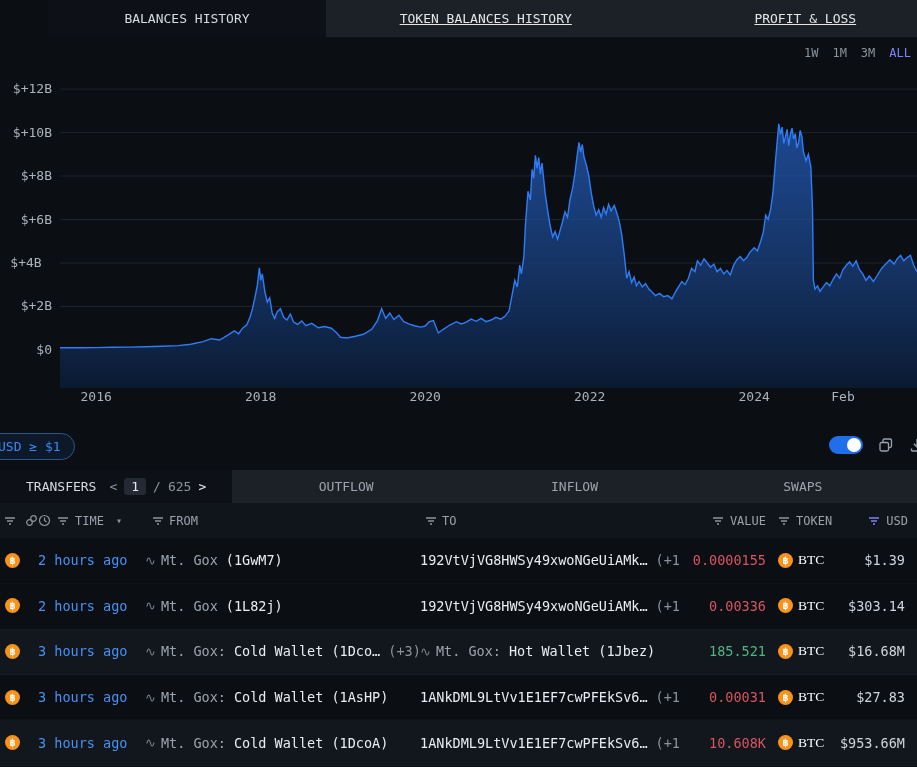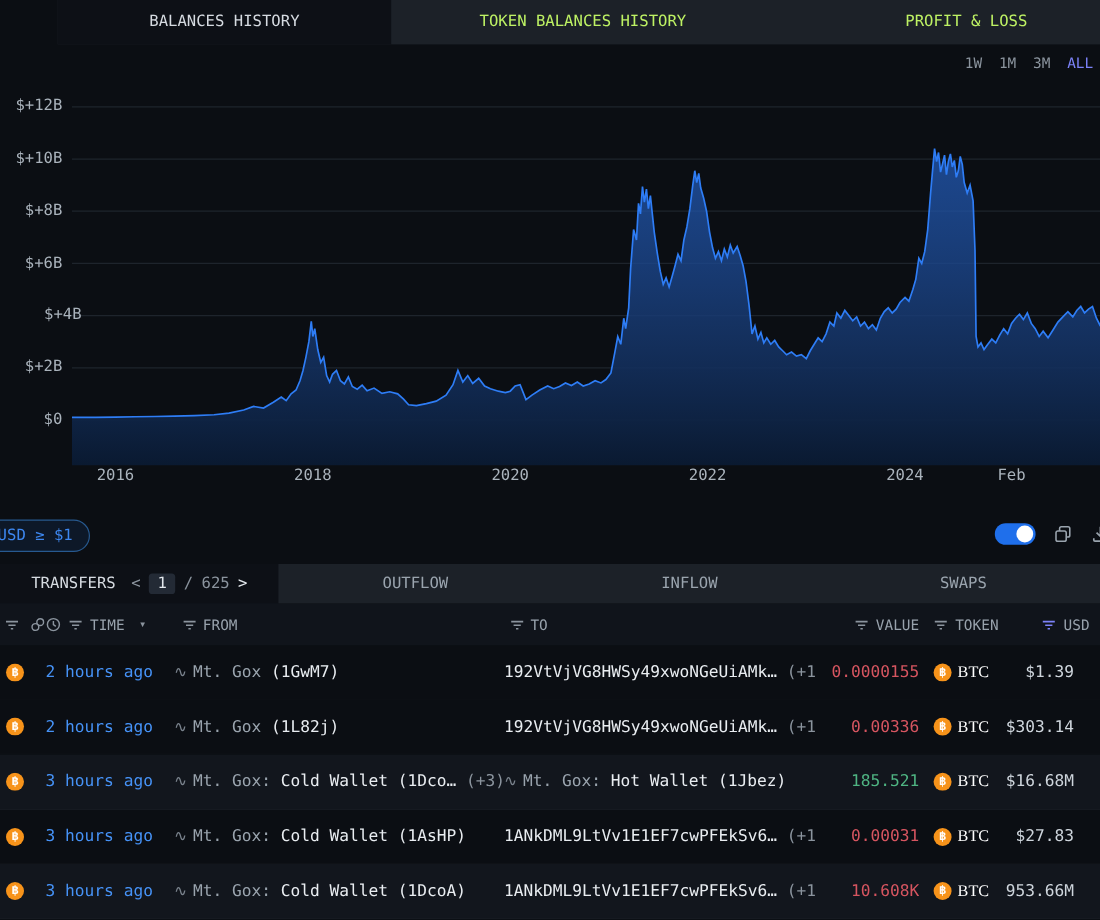--- a/index.html
+++ b/index.html
@@ -3,21 +3,21 @@
 <meta charset="utf-8">
 <style>
   html,body{margin:0;padding:0;background:#0b0e13;}
   .screen{position:relative;width:917px;height:767px;background:#0b0e13;overflow:hidden;
           font-family:"DejaVu Sans Mono","Liberation Mono",monospace;color:#c9d1d9;}
   
   .tabbar{position:absolute;left:0;top:0;width:917px;height:37px;display:flex;background:#1c2128;margin-left:48px;}
   .ttab-active{width:278px;height:37px;background:#0d1016;display:flex;align-items:center;justify-content:center;
                font-size:13px;color:#d6dbe1;}
   .ttab-rest{flex:1;display:flex;}
-  .ttab{flex:1;display:flex;align-items:center;justify-content:center;font-size:13px;color:#bef264;cursor:pointer;}
+  .ttab{flex:1;display:flex;align-items:center;justify-content:center;font-size:13px;color:#e5e5e5;cursor:pointer;text-decoration:underline;}
   
   .rangebar{position:absolute;right:6px;top:40px;height:26px;display:flex;align-items:center;gap:14px;}
   .rng{font-size:12px;color:#8b949e;cursor:pointer;}
   .rng.active{color:#7c82f8;}
   
   .chart-area{position:absolute;left:0;top:36px;width:917px;height:380px;}
   .plot{position:absolute;left:60px;top:32px;width:857px;height:320px;display:block;}
   .ylab{position:absolute;width:52px;text-align:right;font-size:13px;color:#aab3bc;height:18px;line-height:18px;}
   .xlab{position:absolute;top:352px;font-size:13px;color:#aab3bc;height:18px;line-height:18px;transform:translateX(-50%);}
   
@@ -61,21 +61,21 @@
   .c-time{color:#4692f6;}
   .squig{color:#7a838d;margin-right:5px;font-size:13px;}
   .pfx{color:#9aa4ae;margin-right:8px;}
   .ent{color:#e9edf1;font-weight:normal;}
   .extra{color:#8b949e;margin-left:8px;}
   .c-val{justify-content:flex-end;}
   .c-val.neg{color:#d65560;}
   .c-val.pos{color:#4fb583;}
   .c-token{padding-left:12px;gap:5px;}
   .tok{color:#ffffff;font-family:Liberation Serif, serif;}
-  .c-usd{justify-content:flex-end;padding-right:22px;color:#ced5dc;}
+  .c-usd{justify-content:flex-end;padding-right:12px;color:#ced5dc;}
 </style>
 </head>
 <body>
 
 <div class="screen">
 
   <div class="tabbar">
     <div class="ttab-active">BALANCES HISTORY</div>
     <div class="ttab-rest">
       <div class="ttab">TOKEN BALANCES HISTORY</div>
@@ -109,21 +109,21 @@
           <line x1="0" x2="857" y1="282.0" y2="282.0" stroke="#1e242c" stroke-width="1"></line>
         </g>
       <polygon id="area" fill="url(#fillg)" points="0,320 0.0,279.8 19.7,279.8 36.2,279.6 52.6,279.3 69.1,279.1 85.5,278.7 102.0,278.3 118.4,277.6 130.8,276.3 143.1,273.7 151.3,270.7 159.6,272.0 167.8,267.2 174.4,262.8 178.5,265.9 182.6,260.2 186.7,257.0 190.0,249.3 192.5,240.7 194.9,229.8 197.4,216.7 199.4,199.8 200.7,212.4 202.3,205.9 204.8,223.3 207.3,234.1 209.7,229.8 212.2,245.0 214.7,250.4 217.1,243.9 220.4,240.7 223.7,249.3 227.0,252.0 230.3,246.1 233.6,254.1 237.7,256.3 241.8,253.0 245.9,257.6 251.7,255.4 258.3,259.8 264.8,258.5 271.4,260.2 276.3,264.6 280.5,269.3 287.0,270.0 295.3,268.3 303.5,266.3 311.7,261.3 317.5,252.6 321.6,240.7 325.7,250.4 329.8,245.0 333.9,251.5 338.9,247.2 343.8,253.7 348.7,255.9 355.3,258.0 361.1,259.1 365.2,258.0 369.3,253.7 373.4,252.6 378.3,265.0 383.3,261.3 389.8,257.0 396.4,253.7 401.4,255.9 406.3,254.1 411.2,251.1 416.2,253.3 421.1,250.4 426.0,253.7 431.0,252.0 435.9,249.3 440.8,251.1 444.9,248.3 449.1,242.8 452.4,225.4 454.8,212.4 457.3,218.9 459.8,197.2 461.4,205.9 463.9,188.5 465.5,155.9 468.0,123.3 470.4,132.0 472.1,101.5 473.7,110.2 475.4,87.4 477.0,100.4 478.7,89.6 480.3,105.9 482.0,95.0 483.6,110.2 485.2,125.4 487.7,142.8 490.2,158.0 492.7,168.9 495.1,163.5 497.6,171.1 500.1,162.4 502.5,153.7 505.0,143.9 507.5,149.3 509.9,132.0 512.4,121.1 514.9,105.9 517.3,86.3 519.0,74.3 520.6,84.1 522.3,76.5 523.9,88.5 526.4,97.2 528.8,108.0 531.3,125.4 533.8,138.5 536.2,147.2 538.7,141.7 541.2,149.3 543.6,139.6 546.1,146.1 548.6,136.3 551.0,142.8 554.3,137.4 556.8,145.0 559.3,153.7 561.7,166.7 564.2,186.3 566.7,210.2 569.1,203.7 571.6,214.6 574.1,209.1 576.5,217.8 579.0,213.5 582.3,218.9 585.6,215.7 588.9,221.1 592.2,224.3 595.5,227.6 599.6,225.4 603.7,228.7 607.8,227.6 611.9,230.9 615.2,224.3 618.5,218.9 621.8,213.5 625.1,216.7 628.4,210.2 631.6,200.4 634.9,203.7 637.4,192.8 640.7,197.2 644.0,190.7 647.3,195.0 650.6,199.3 653.9,196.1 657.1,203.7 660.4,200.4 663.7,205.9 667.0,202.6 670.3,207.0 673.6,197.2 676.9,191.7 680.2,188.5 683.5,192.8 686.8,189.6 690.0,184.1 694.2,179.8 697.4,183.0 700.7,173.3 703.2,164.6 705.7,147.2 708.1,151.5 710.6,141.7 713.1,123.3 715.5,92.8 717.2,73.3 718.8,55.9 720.5,66.7 722.1,59.1 723.8,75.4 725.4,68.9 727.1,61.3 728.7,77.6 730.3,66.7 732.0,60.2 733.6,71.1 735.3,65.7 736.9,79.8 738.6,74.3 740.2,62.4 741.9,68.9 743.5,84.1 746.0,92.8 748.4,86.3 750.9,99.3 752.5,140.7 753.4,212.4 755.0,221.1 757.5,217.8 760.0,223.3 763.2,218.9 766.5,214.6 769.8,217.8 773.1,211.3 776.4,205.9 779.7,210.2 783.0,201.5 786.3,197.2 789.6,193.9 792.8,198.3 796.1,192.8 799.4,201.5 802.7,205.9 806.0,212.4 809.3,208.0 813.4,213.5 817.5,207.0 821.6,200.4 825.7,196.1 829.9,191.7 834.0,196.1 837.3,190.7 840.6,187.4 843.8,192.8 847.1,189.6 850.4,187.4 853.7,197.2 857.0,203.7 857,320"></polygon>
       <polyline id="line" fill="none" stroke-width="1.4" points="0.0,279.8 19.7,279.8 36.2,279.6 52.6,279.3 69.1,279.1 85.5,278.7 102.0,278.3 118.4,277.6 130.8,276.3 143.1,273.7 151.3,270.7 159.6,272.0 167.8,267.2 174.4,262.8 178.5,265.9 182.6,260.2 186.7,257.0 190.0,249.3 192.5,240.7 194.9,229.8 197.4,216.7 199.4,199.8 200.7,212.4 202.3,205.9 204.8,223.3 207.3,234.1 209.7,229.8 212.2,245.0 214.7,250.4 217.1,243.9 220.4,240.7 223.7,249.3 227.0,252.0 230.3,246.1 233.6,254.1 237.7,256.3 241.8,253.0 245.9,257.6 251.7,255.4 258.3,259.8 264.8,258.5 271.4,260.2 276.3,264.6 280.5,269.3 287.0,270.0 295.3,268.3 303.5,266.3 311.7,261.3 317.5,252.6 321.6,240.7 325.7,250.4 329.8,245.0 333.9,251.5 338.9,247.2 343.8,253.7 348.7,255.9 355.3,258.0 361.1,259.1 365.2,258.0 369.3,253.7 373.4,252.6 378.3,265.0 383.3,261.3 389.8,257.0 396.4,253.7 401.4,255.9 406.3,254.1 411.2,251.1 416.2,253.3 421.1,250.4 426.0,253.7 431.0,252.0 435.9,249.3 440.8,251.1 444.9,248.3 449.1,242.8 452.4,225.4 454.8,212.4 457.3,218.9 459.8,197.2 461.4,205.9 463.9,188.5 465.5,155.9 468.0,123.3 470.4,132.0 472.1,101.5 473.7,110.2 475.4,87.4 477.0,100.4 478.7,89.6 480.3,105.9 482.0,95.0 483.6,110.2 485.2,125.4 487.7,142.8 490.2,158.0 492.7,168.9 495.1,163.5 497.6,171.1 500.1,162.4 502.5,153.7 505.0,143.9 507.5,149.3 509.9,132.0 512.4,121.1 514.9,105.9 517.3,86.3 519.0,74.3 520.6,84.1 522.3,76.5 523.9,88.5 526.4,97.2 528.8,108.0 531.3,125.4 533.8,138.5 536.2,147.2 538.7,141.7 541.2,149.3 543.6,139.6 546.1,146.1 548.6,136.3 551.0,142.8 554.3,137.4 556.8,145.0 559.3,153.7 561.7,166.7 564.2,186.3 566.7,210.2 569.1,203.7 571.6,214.6 574.1,209.1 576.5,217.8 579.0,213.5 582.3,218.9 585.6,215.7 588.9,221.1 592.2,224.3 595.5,227.6 599.6,225.4 603.7,228.7 607.8,227.6 611.9,230.9 615.2,224.3 618.5,218.9 621.8,213.5 625.1,216.7 628.4,210.2 631.6,200.4 634.9,203.7 637.4,192.8 640.7,197.2 644.0,190.7 647.3,195.0 650.6,199.3 653.9,196.1 657.1,203.7 660.4,200.4 663.7,205.9 667.0,202.6 670.3,207.0 673.6,197.2 676.9,191.7 680.2,188.5 683.5,192.8 686.8,189.6 690.0,184.1 694.2,179.8 697.4,183.0 700.7,173.3 703.2,164.6 705.7,147.2 708.1,151.5 710.6,141.7 713.1,123.3 715.5,92.8 717.2,73.3 718.8,55.9 720.5,66.7 722.1,59.1 723.8,75.4 725.4,68.9 727.1,61.3 728.7,77.6 730.3,66.7 732.0,60.2 733.6,71.1 735.3,65.7 736.9,79.8 738.6,74.3 740.2,62.4 741.9,68.9 743.5,84.1 746.0,92.8 748.4,86.3 750.9,99.3 752.5,140.7 753.4,212.4 755.0,221.1 757.5,217.8 760.0,223.3 763.2,218.9 766.5,214.6 769.8,217.8 773.1,211.3 776.4,205.9 779.7,210.2 783.0,201.5 786.3,197.2 789.6,193.9 792.8,198.3 796.1,192.8 799.4,201.5 802.7,205.9 806.0,212.4 809.3,208.0 813.4,213.5 817.5,207.0 821.6,200.4 825.7,196.1 829.9,191.7 834.0,196.1 837.3,190.7 840.6,187.4 843.8,192.8 847.1,189.6 850.4,187.4 853.7,197.2 857.0,203.7" stroke="#2e7df6"></polyline>
     </svg>
     <div id="ylabs">
         <div class="ylab" style="top: 44.087px; left: 0px;">$+12B</div>
         <div class="ylab" style="top: 87.5652px; left: 0px;">$+10B</div>
         <div class="ylab" style="top: 131.043px; left: 0px;">$+8B</div>
         <div class="ylab" style="top: 174.522px; left: 0px;">$+6B</div>
-        <div class="ylab" style="top: 218px; left: 16px;">$+4B</div>
+        <div class="ylab" style="top: 218px; left: 0px; text-align: center;">$+4B</div>
         <div class="ylab" style="top: 261.478px; left: 0px;">$+2B</div>
         <div class="ylab" style="top: 304.957px; left: 0px;">$0</div>
       </div>
     <div id="xlabs">
         <div class="xlab" style="left: 96.1881px;">2016</div>
         <div class="xlab" style="left: 260.679px;">2018</div>
         <div class="xlab" style="left: 425.171px;">2020</div>
         <div class="xlab" style="left: 589.662px;">2022</div>
         <div class="xlab" style="left: 754.154px;">2024</div>
         <div class="xlab" style="left: 842.979px;">Feb</div>

